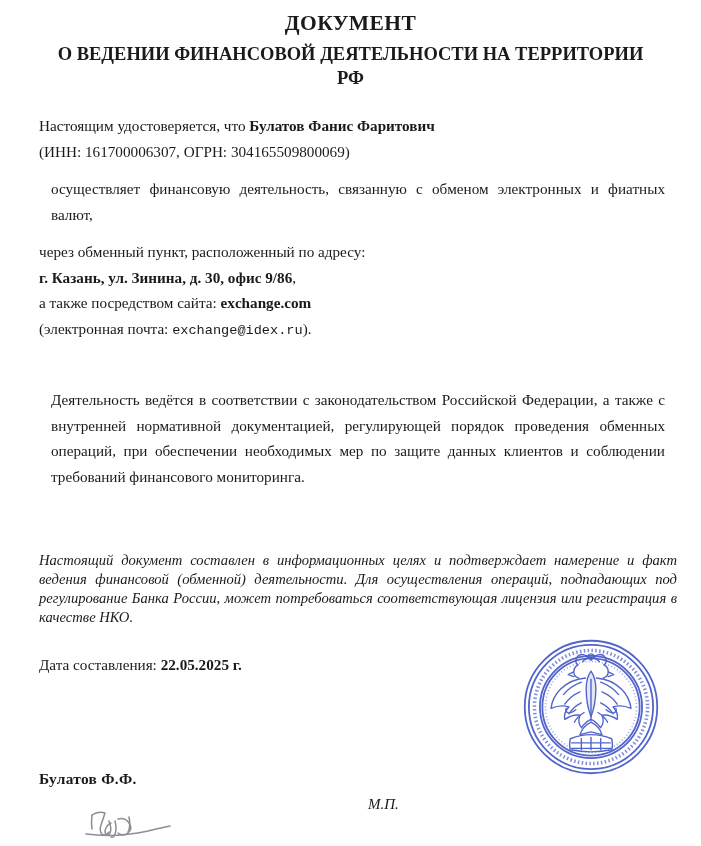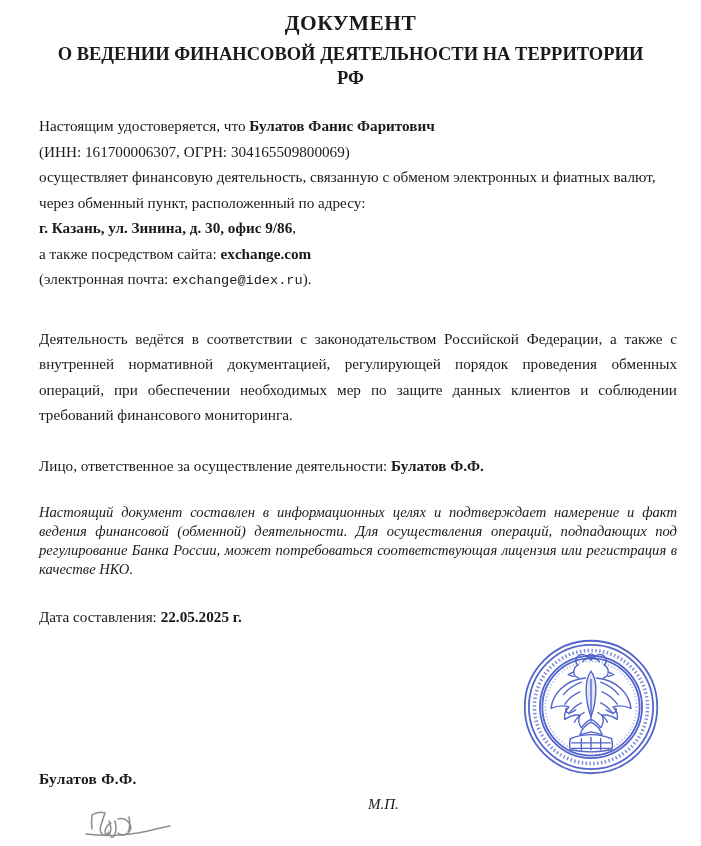--- a/index.html
+++ b/index.html
@@ -60,21 +60,21 @@
   .line { white-space: normal; }
   .b { font-weight: bold; }
   .mono {
     font-family: "Liberation Mono", "DejaVu Sans Mono", monospace;
     font-size: 13.6px;
   }
 
   .para {
     text-align: justify;
     text-justify: inter-word;
-    margin: 0;
+    margin: 12px;
   }
 
   .gap-lg { height: 32px; }
   .gap-md { height: 25px; }
 
   .italic-para {
     font-style: italic;
     text-align: justify;
     text-justify: inter-word;
     font-size: 14.6px;
@@ -141,21 +141,20 @@
     <div class="line"><span>а также посредством сайта: </span><span class="b">exchange.com</span></div>
 
     <div class="line"><span>(электронная почта: </span><span class="mono">exchange@idex.ru</span><span>).</span></div>
 
     <div class="gap-lg"></div>
 
     <p class="para">Деятельность ведётся в соответствии с законодательством Российской Федерации, а также с внутренней нормативной документацией, регулирующей порядок проведения обменных операций, при обеспечении необходимых мер по защите данных клиентов и соблюдении требований финансового мониторинга.</p>
 
     <div class="gap-md"></div>
 
-    <div class="line"><span>Лицо, ответственное за осуществление деятельности: </span><span class="b">Булатов Ф.Ф.</span></div>
 
     <div class="gap-md"></div>
 
     <p class="italic-para">Настоящий документ составлен в информационных целях и подтверждает намерение и факт ведения финансовой (обменной) деятельности. Для осуществления операций, подпадающих под регулирование Банка России, может потребоваться соответствующая лицензия или регистрация в качестве НКО.</p>
 
     <div class="gap-md"></div>
 
     <div class="line"><span>Дата составления: </span><span class="b">22.05.2025 г.</span></div>
 
   </div>

